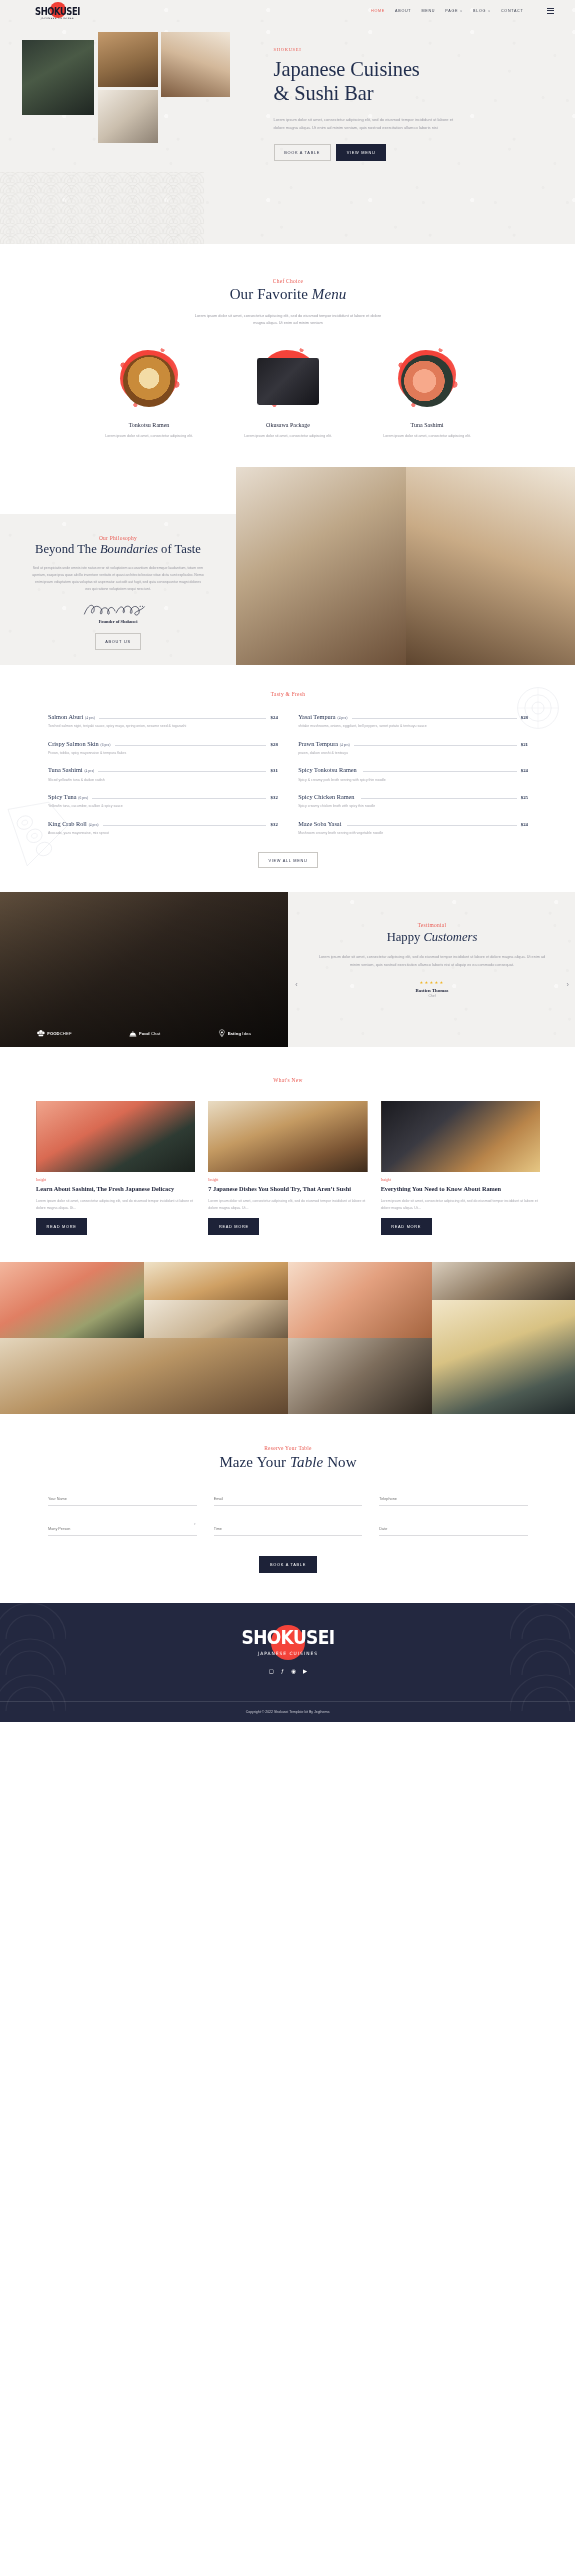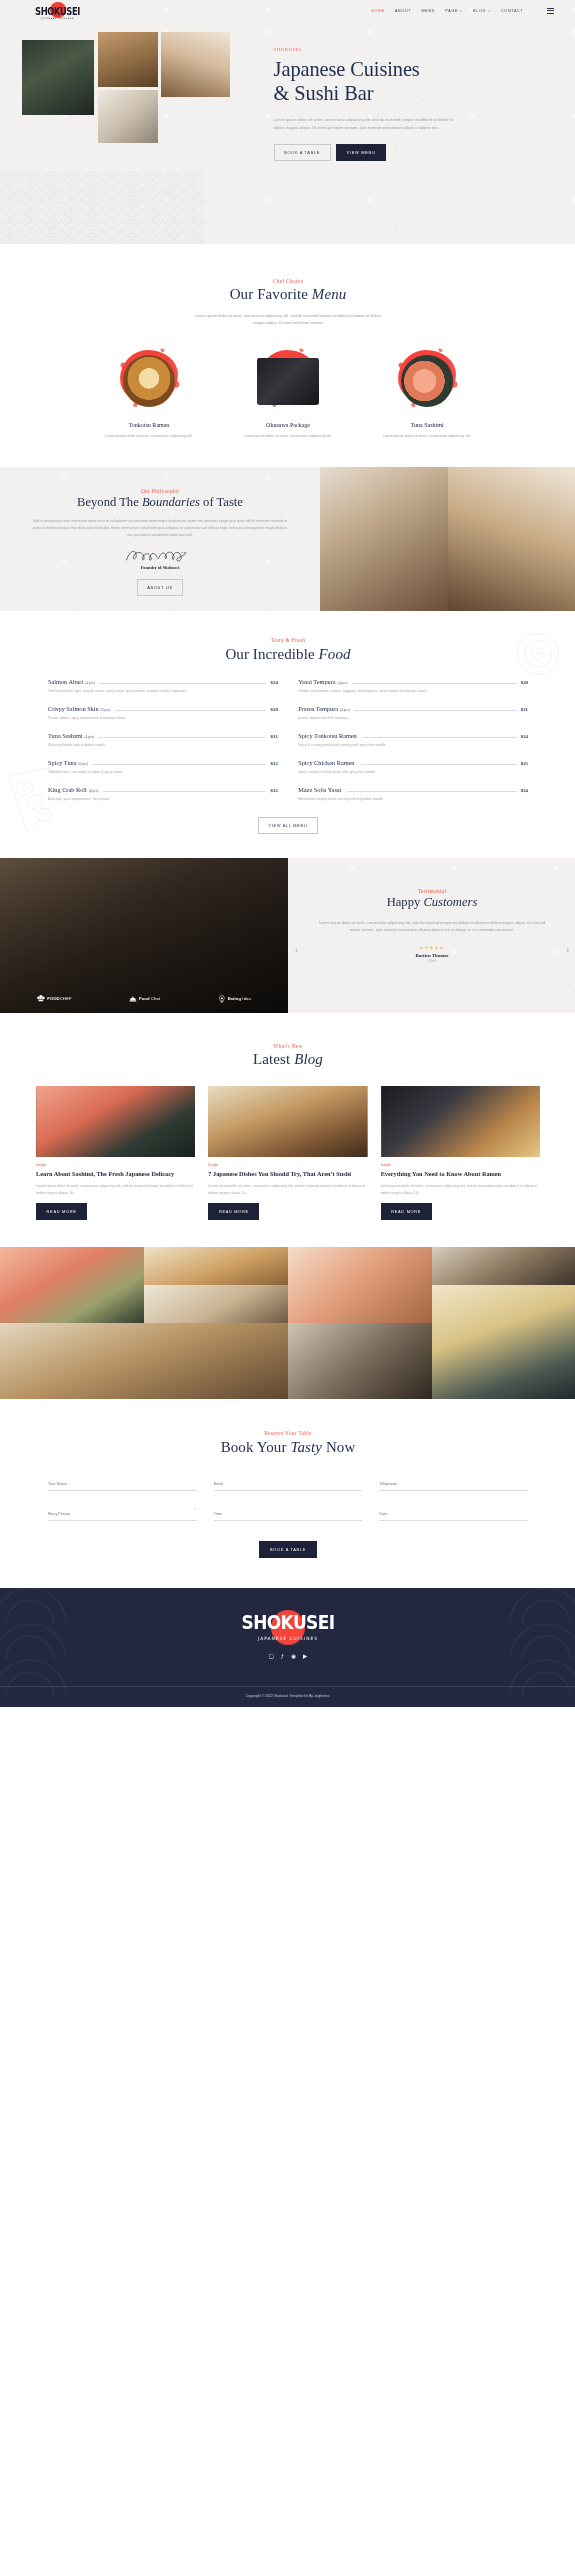--- a/index.html
+++ b/index.html
@@ -127,21 +127,21 @@
       radial-gradient(circle at 30% 92%, rgba(244,67,58,.7) 0 1.8px, transparent 2.4px),
       radial-gradient(circle at 70% 6%, rgba(244,67,58,.7) 0 1.8px, transparent 2.4px);
   }
   .fav-img { position: relative; width: 52px; height: 52px; border-radius: 50%; background-size: cover; background-position: center; }
   .fav-img.sq { width: 62px; height: 47px; border-radius: 2.4px; }
   .fav-name { font-family: "Liberation Serif", serif; font-size: 6px; color: #1d2238; margin-top: 6px; }
   .fav-desc { font-size: 3.6px; color: #a3a3aa; line-height: 1.95; margin-top: 4.8px; padding: 0 10.8px; }
 
   
   .philo { display: flex; min-height: 137px; }
-  .philo-left { width: 320px; padding: 20.4px 26px 15.6px; }
+  .philo-left { width: 236px; padding: 20.4px 26px 15.6px; margin-top: 47px; }
   .philo-h { font-family: "Liberation Serif", serif; font-size: 12.6px; color: #23304f; text-align: center; font-weight: 400; margin-top: 1.8px; }
   .philo-h i { font-style: italic; }
   .philo-p { color: #9b9ba3; font-size: 3.5px; line-height: 2.0; text-align: center; margin-top: 7.8px; padding: 0 6px; }
   .signature { margin: 8.4px auto 0; display: block; }
   .philo-role { font-family: "Liberation Serif", serif; font-weight: 700; font-size: 4.4px; text-align: center; color: #1d2238; margin-top: 1.8px; }
   .philo-btnwrap { text-align: center; margin-top: 9px; }
   .philo-right { flex: 1; display: flex; }
   .philo-right .ph2 { flex: 1; background-size: cover; background-position: center; }
 
   
@@ -389,23 +389,20 @@
   <svg class="deco deco-bl" width="72" height="66" viewBox="0 0 120 110">
     <path d="M10 14 L78 2 L110 40 L42 108 Z" fill="none" stroke="#8b93a8" stroke-width="1"></path>
     <ellipse cx="38" cy="36" rx="13" ry="11" fill="none" stroke="#8b93a8" stroke-width="1" transform="rotate(-20 38 36)"></ellipse>
     <ellipse cx="54" cy="58" rx="13" ry="11" fill="none" stroke="#8b93a8" stroke-width="1" transform="rotate(-20 54 58)"></ellipse>
     <ellipse cx="70" cy="80" rx="13" ry="11" fill="none" stroke="#8b93a8" stroke-width="1" transform="rotate(-20 70 80)"></ellipse>
     <ellipse cx="38" cy="36" rx="5" ry="4" fill="none" stroke="#8b93a8" stroke-width=".8" transform="rotate(-20 38 36)"></ellipse>
     <ellipse cx="54" cy="58" rx="5" ry="4" fill="none" stroke="#8b93a8" stroke-width=".8" transform="rotate(-20 54 58)"></ellipse>
   </svg>
 
   <div class="eyebrow">Tasty &amp; Fresh</div>
-  <h2 class="sect-title">
-    <span>Our Incredible </span><i>Food</i>
-  </h2>
 
   <div class="food-grid">
     <div class="food-col">
       <div class="food-item">
         <div class="food-row">
           <span class="food-name">Salmon Aburi</span>
           <span class="food-pcs">(4 pcs)</span>
           <span class="food-dash"></span>
           <span class="food-price">$24</span>
         </div>
@@ -544,23 +541,20 @@
     <div class="stars">★★★★★</div>
     <div class="testi-name">Bastien Thomas</div>
     <div class="testi-role">Chef</div>
     <span class="arrow l">‹</span>
     <span class="arrow r">›</span>
   </div>
 </section>
 
 <section class="blog">
   <div class="eyebrow">What's New</div>
-  <h2 class="sect-title">
-    <span>Latest </span><i>Blog</i>
-  </h2>
 
   <div class="blog-cards">
     <article class="blog-card">
       <div class="blog-img" style="background-image:linear-gradient(150deg,#f0a58d 0%,#d96a52 38%,#2e3b33 70%,#1b211d 100%);"></div>
       <div class="blog-cat">Insight</div>
       <h3 class="blog-title">Learn About Sashimi, The Fresh Japanese Delicacy</h3>
       <p class="blog-ex">Lorem ipsum dolor sit amet, consectetur adipiscing elit, sed do eiusmod tempor incididunt ut labore et dolore magna aliqua. Ut...</p>
       <div class="blog-btn">
         <span class="btn btn-dark">READ MORE</span>
       </div>
@@ -595,21 +589,21 @@
   <div class="gD" style="background-image:linear-gradient(150deg,#d9cdbc 0%,#8e7a62 50%,#3b322a 100%);"></div>
   <div class="gE" style="background-image:linear-gradient(160deg,#e4d6bd 0%,#b89464 45%,#5f4630 100%);"></div>
   <div class="gF" style="background-image:linear-gradient(150deg,#efe7d9 0%,#c9b392 55%,#6e5b43 100%);"></div>
   <div class="gG" style="background-image:linear-gradient(140deg,#cfc4b4 0%,#7d6d5c 50%,#2e2720 100%);"></div>
   <div class="gH" style="background-image:linear-gradient(160deg,#f2e6c9 0%,#d8c283 40%,#4c5a52 75%,#20282a 100%);"></div>
 </section>
 
 <section class="book">
   <div class="eyebrow">Reserve Your Table</div>
   <h2 class="sect-title">
-    <span>Book Your </span><i>Tasty</i><span> Now</span>
+    <span>Maze Your </span><i>Table</i><span> Now</span>
   </h2>
 
   <div class="form-grid">
     <div class="field">
       <input type="text" placeholder="Your Name" style="">
     </div>
     <div class="field">
       <input type="text" placeholder="Email" style="">
     </div>
     <div class="field">

